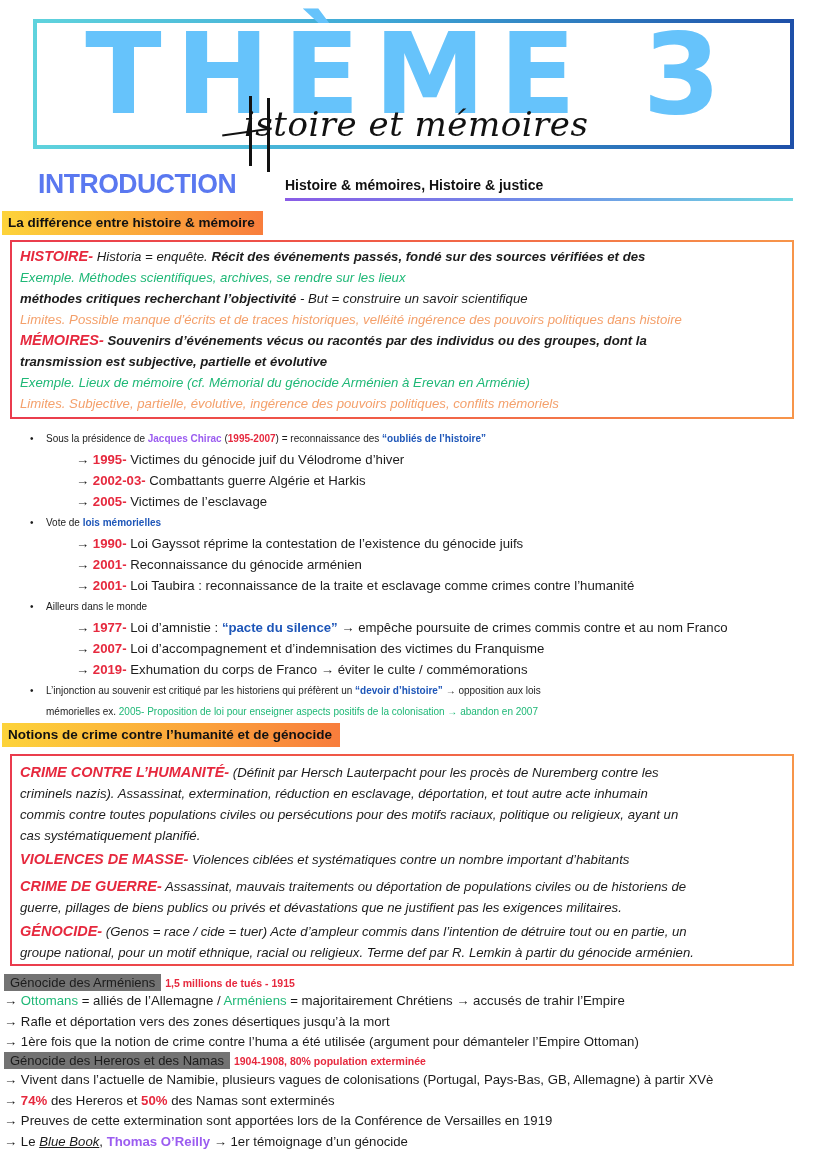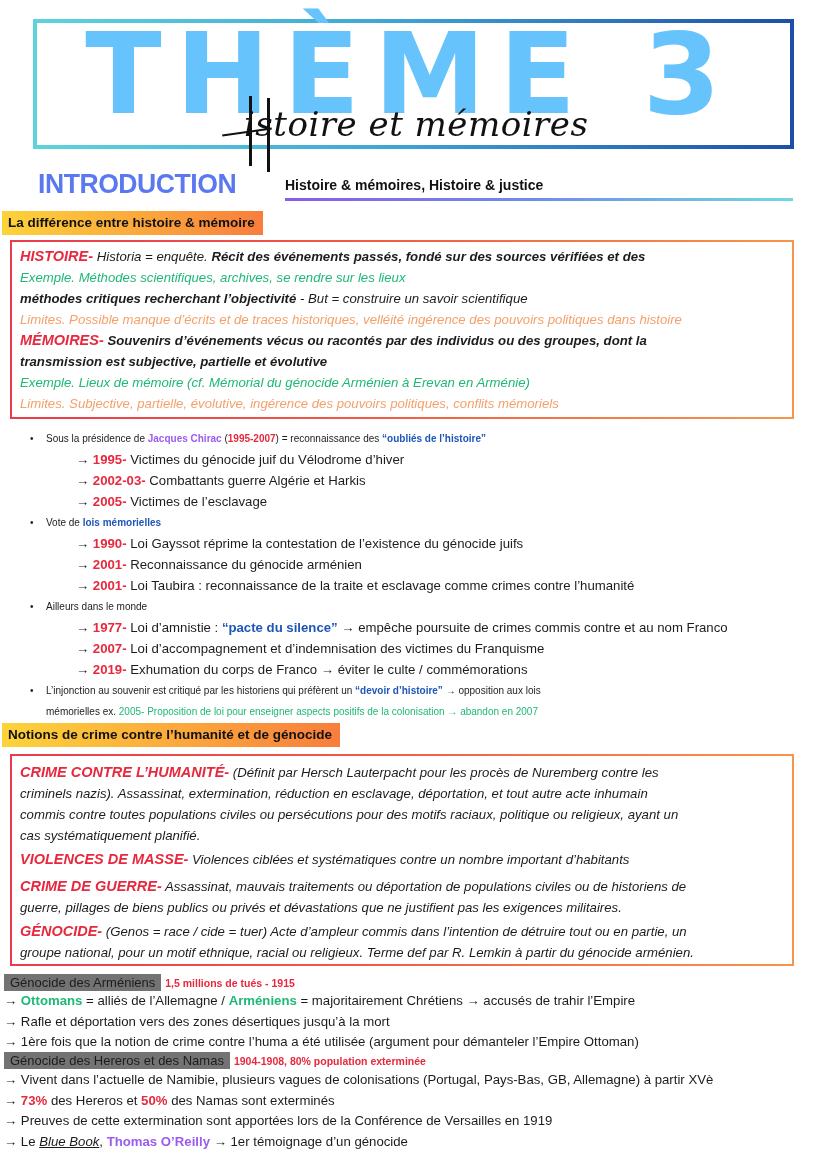--- a/index.html
+++ b/index.html
@@ -60,21 +60,21 @@
   }
   .def-box-inner { background: #fff; width: 100%; height: 100%; padding: 4px 8px 0 8px; font-style: italic; }
   .line { font-size: 13.2px; line-height: 21px; white-space: nowrap; }
   .red-key { color: #e6293e; font-weight: 700; font-size: 14.5px; }
   .bold { font-weight: 700; }
   .green { color: #1fb877; }
   .orange { color: #f4a06b; }
   .blue { color: #1e56b8; font-weight: 700; }
   .purple { color: #9b5cf0; font-weight: 700; }
   .red { color: #e6293e; font-weight: 700; }
-  .greenb { color: #1fb877; font-weight: 700; }
+  .greenb { color: #1fb877; font-weight: 400; }
 
   
   .list-block { position: absolute; left: 30px; width: 790px; }
   .bullet { position: relative; padding-left: 16px; font-size: 10px; line-height: 21px; }
   .bullet::before { content: "•"; position: absolute; left: 0; top: 0; }
   .sub { padding-left: 46px; font-size: 13.2px; line-height: 21px; white-space: nowrap; }
 
   .purple-tag {
     display: inline-block; background: #737373; color: #1c1c1c; font-size: 13px;
     padding: 0 6px 0 6px; line-height: 17px;
@@ -168,16 +168,16 @@
   <div class="arrow-line"><span>→ </span><span class="greenb">Ottomans</span><span> = alliés de l’Allemagne / </span><span class="greenb">Arméniens</span><span> = majoritairement Chrétiens → accusés de trahir l’Empire</span></div>
   <div class="arrow-line">→ Rafle et déportation vers des zones désertiques jusqu’à la mort</div>
   <div class="arrow-line">→ 1ère fois que la notion de crime contre l’huma a été utilisée (argument pour démanteler l’Empire Ottoman)</div>
 </div>
 
 <div style="position:absolute; left:4px; top:1051px; width:820px;">
   <div style="line-height:17px; height:19px;">
     <span class="purple-tag">Génocide des Hereros et des Namas</span><span class="tag-note">1904-1908, 80% population exterminée</span>
   </div>
   <div class="arrow-line">→ Vivent dans l’actuelle de Namibie, plusieurs vagues de colonisations (Portugal, Pays-Bas, GB, Allemagne) à partir XVè</div>
-  <div class="arrow-line"><span>→ </span><span class="red">73%</span><span> des Hereros et </span><span class="red">50%</span><span> des Namas sont exterminés</span></div>
+  <div class="arrow-line"><span>→ </span><span class="red">74%</span><span> des Hereros et </span><span class="red">50%</span><span> des Namas sont exterminés</span></div>
   <div class="arrow-line">→ Preuves de cette extermination sont apportées lors de la Conférence de Versailles en 1919</div>
   <div class="arrow-line"><span>→ Le </span><span class="under-italic">Blue Book</span><span>, </span><span class="purple">Thomas O’Reilly</span><span> → 1er témoignage d’un génocide</span></div>
 </div>
 
 </body></html>

